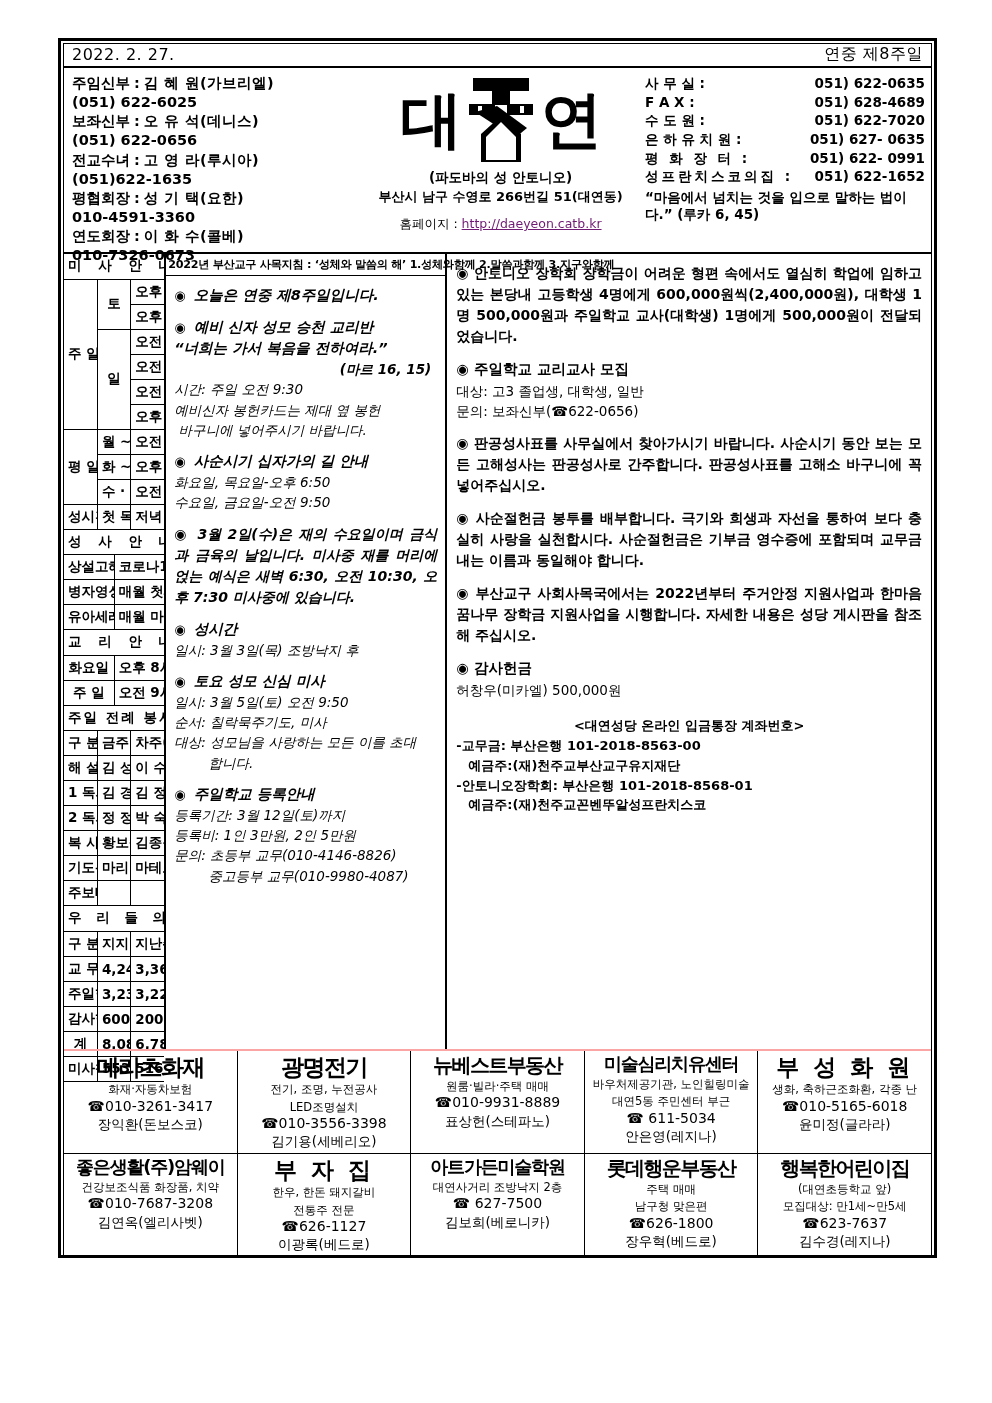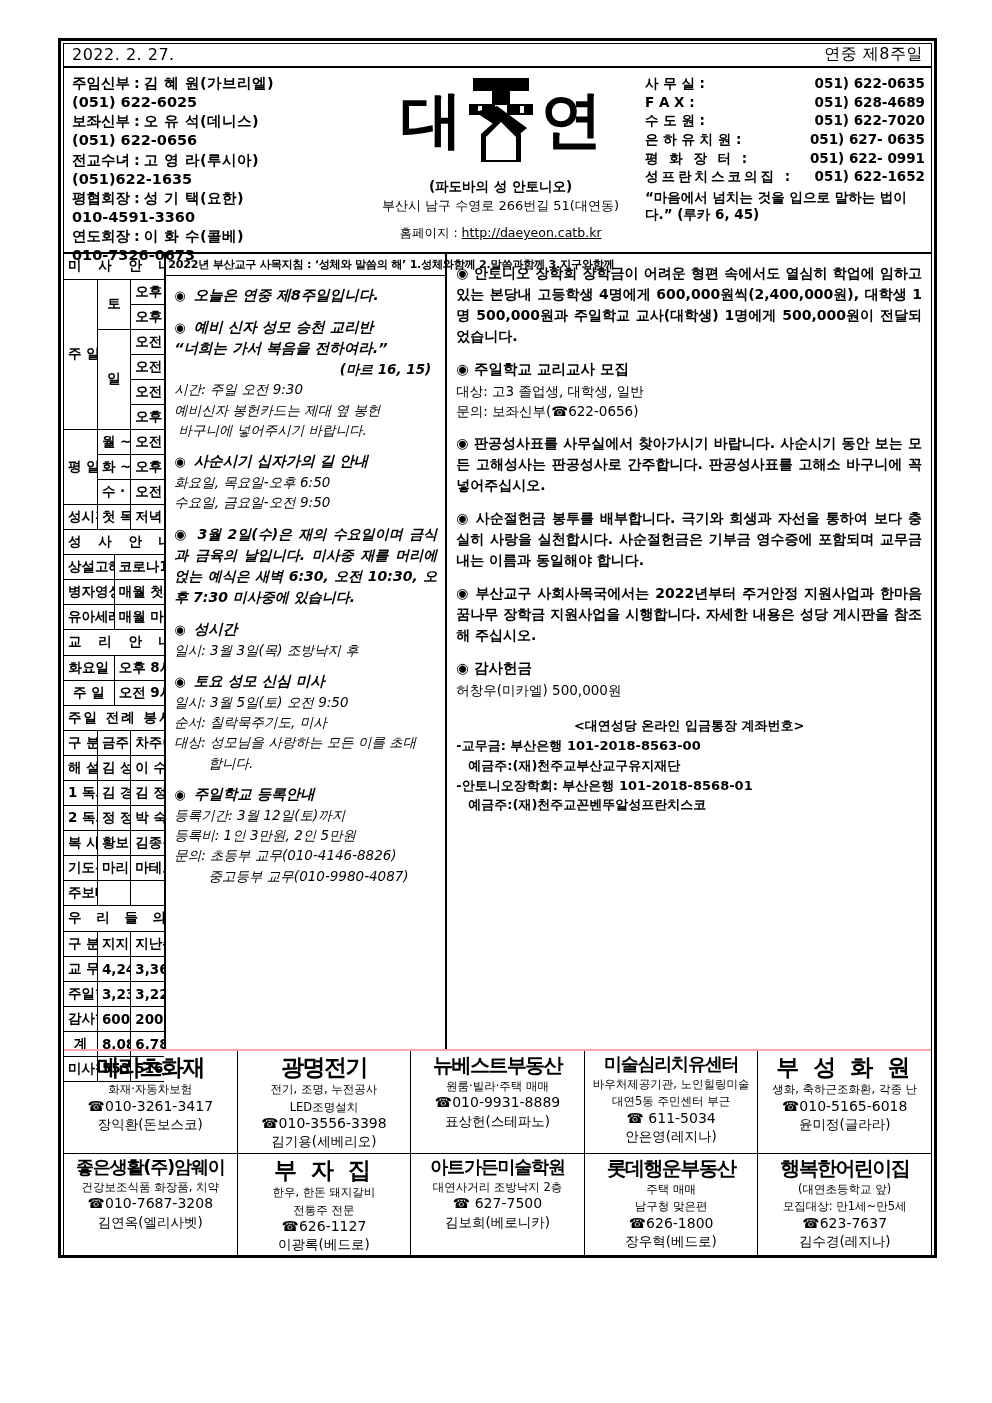--- a/index.html
+++ b/index.html
@@ -64,24 +64,24 @@
   .mast-center {
     flex: 1 1 auto;
     text-align: center;
     padding-top: 4px;
     position: relative;
   }
   .logo-wrap { height: 96px; display: flex; align-items: center; justify-content: center; gap: 2px; }
   .logo-ko { font-size: 62px; font-weight: bold; letter-spacing: -2px; line-height: 1;
              font-family: "DejaVu Sans", sans-serif; }
   .logo-sym { width: 76px; height: 88px; }
-  .mast-center .sub1 { font-size: 13.5px; font-weight: bold; margin-top: 10px; }
-  .mast-center .sub2 { font-size: 13px; font-weight: normal; margin-top: 1px; }
+  .mast-center .sub1 { font-size: 13.5px; font-weight: bold; margin-top: 1px; }
+  .mast-center .sub2 { font-size: 13px; font-weight: bold; margin-top: 1px; }
   .mast-center .hp { font-size: 12.5px; margin-top: 10px; }
-  .mast-center .hp a { color: #000000; text-decoration: underline; }
+  .mast-center .hp a { color: #701a75; text-decoration: underline; }
 
   .mast-right {
     width: 290px;
     padding: 6px 6px 0 4px;
     font-size: 13.5px;
     line-height: 1.38;
     font-weight: bold;
   }
   .mast-right .r { display: flex; justify-content: space-between; white-space: nowrap; }
   .mast-right .r .k { letter-spacing: 3px; }

